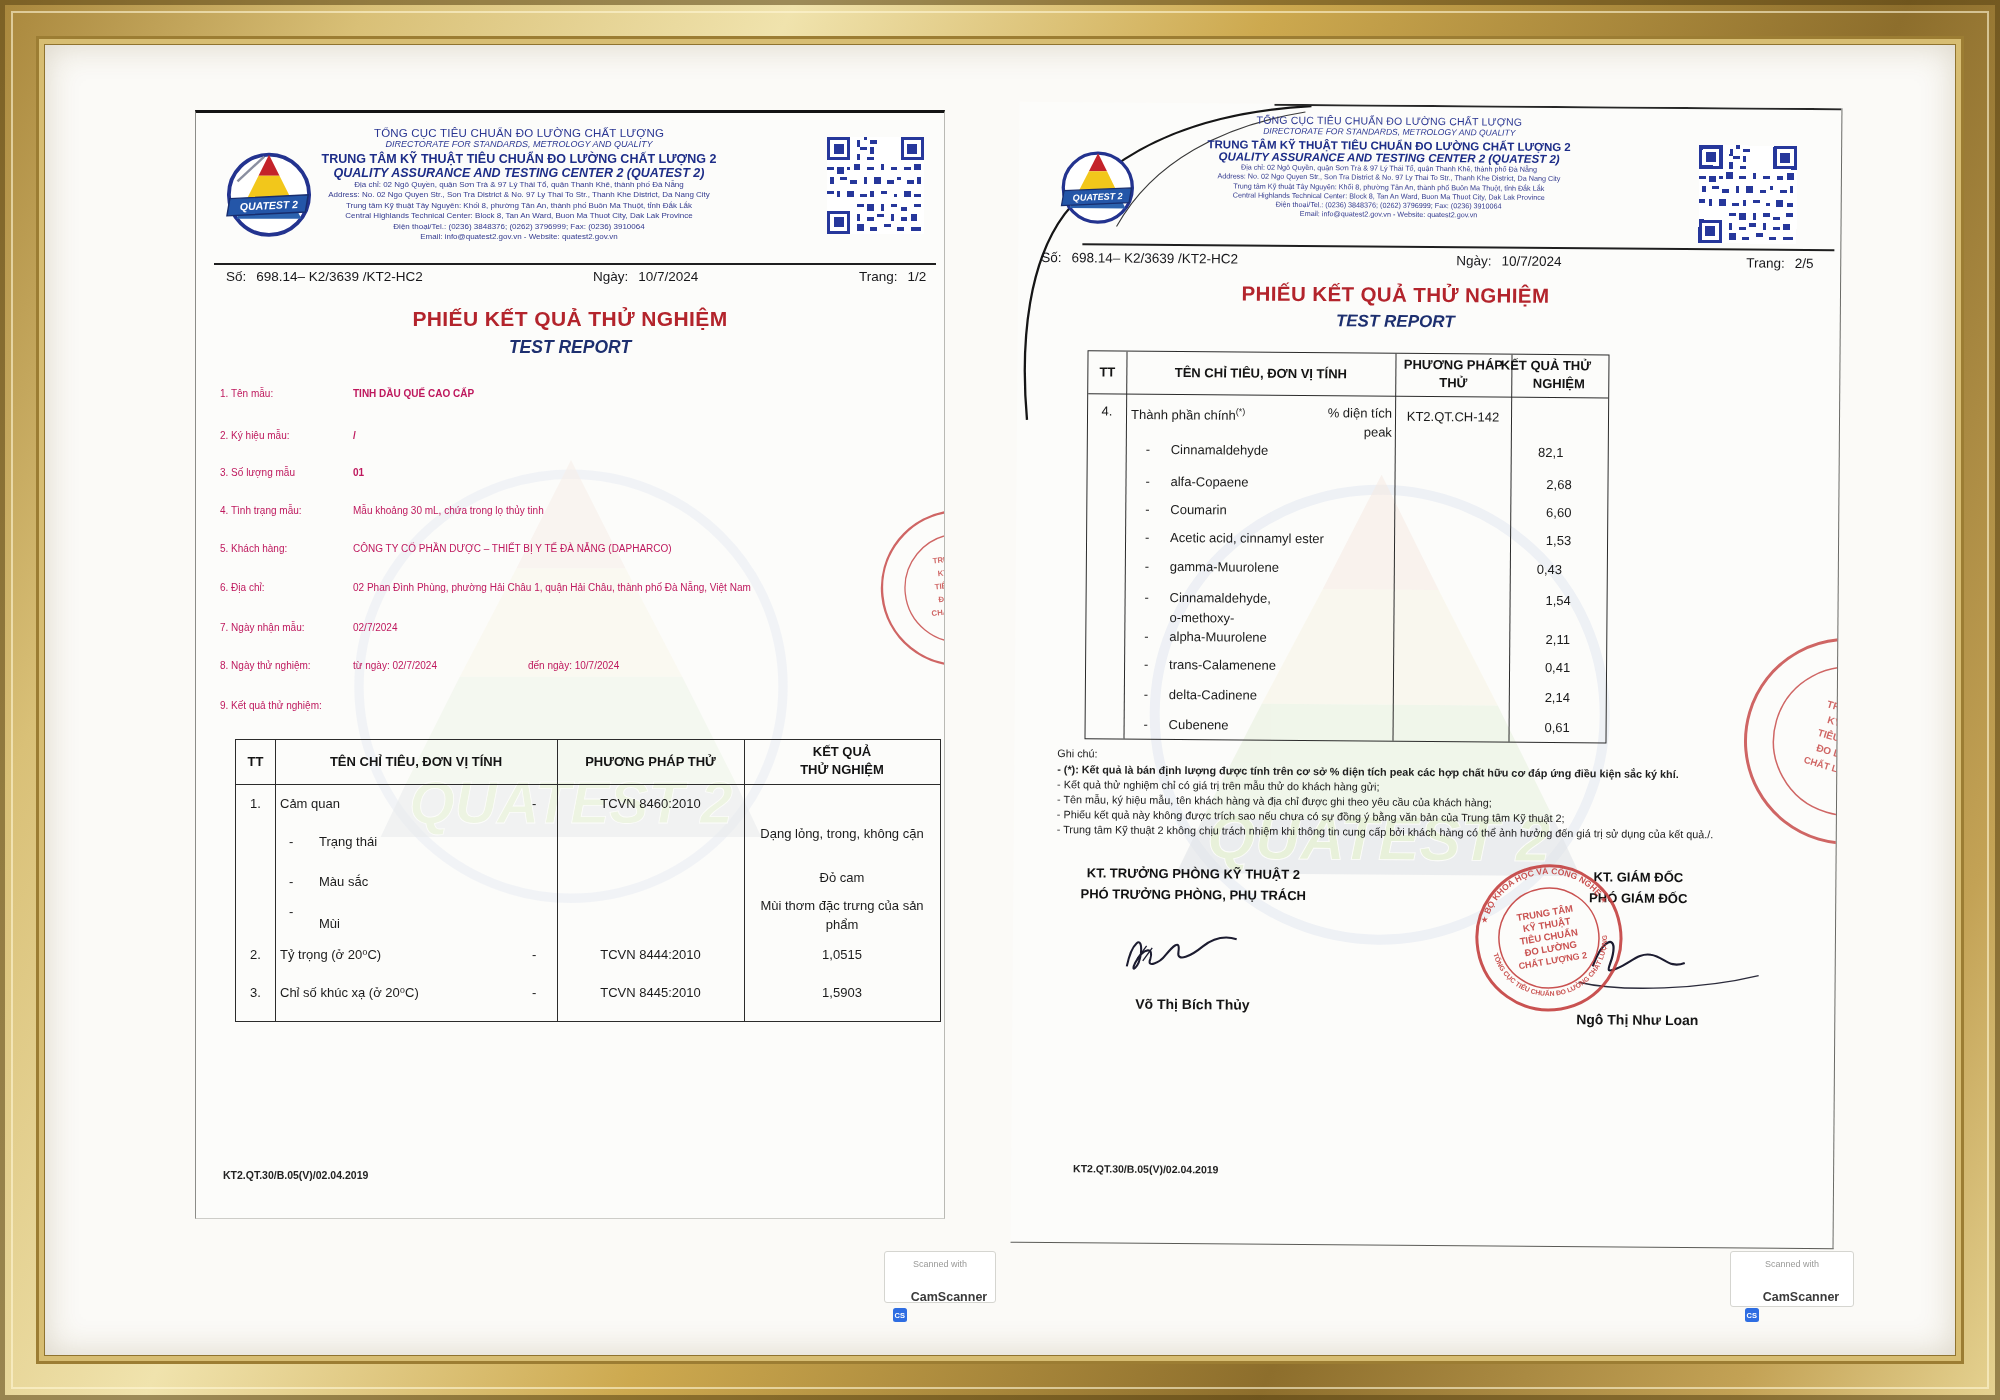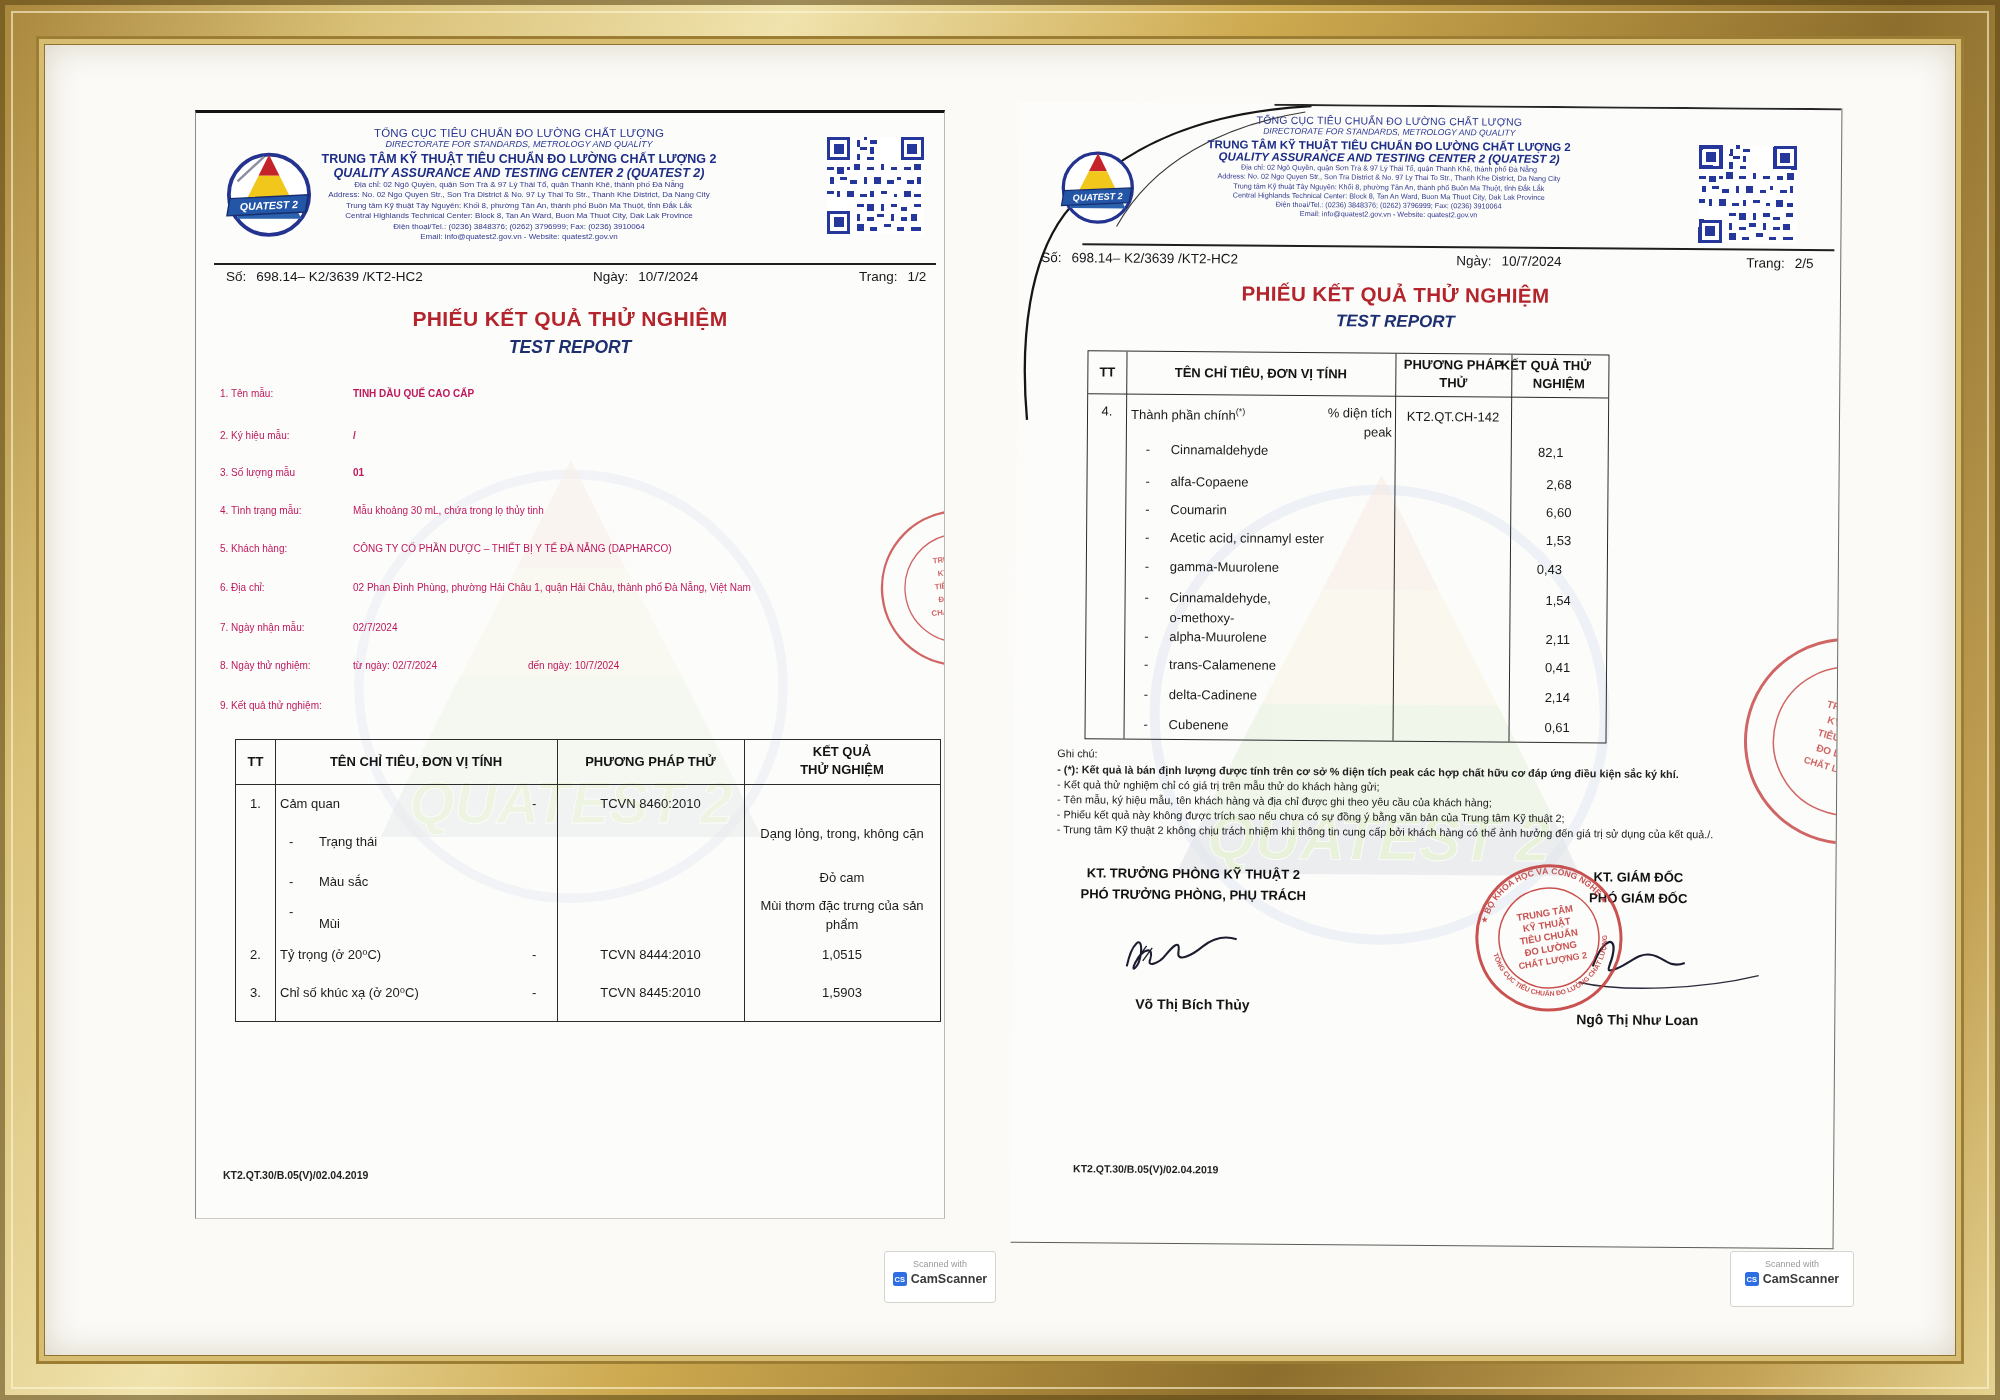--- a/index.html
+++ b/index.html
@@ -41,21 +41,21 @@
   .c{text-align:center;}
   .fcode{position:absolute;font-weight:bold;font-size:10.5px;color:#222;}
   .note{position:absolute;font-size:10.8px;color:#202020;white-space:nowrap;}
   .sg{position:absolute;text-align:center;font-weight:bold;font-size:13px;color:#111;line-height:21px;}
   .sname{position:absolute;text-align:center;font-weight:bold;font-size:14px;color:#151515;}
   .badge{position:absolute;background:#fff;border:1px solid #d5d5d0;border-radius:3px;text-align:center;
     padding-top:7px;box-sizing:border-box;z-index:3;}
   .b-top{font-size:9px;color:#9a9a98;}
   .b-bot{margin-top:3px;display:flex;align-items:center;justify-content:center;gap:4px;}
   .cs{display:inline-flex;width:14px;height:14px;background:#2e6de2;color:#fff;font-size:7.5px;font-weight:bold;
-    border-radius:2.5px;align-items:center;justify-content:center;}
+    border-radius:2.5px;align-items:center;justify-content:center;margin-top:36px;}
   .b-name{font-weight:bold;font-size:12.5px;color:#3a3a3a;}
   svg{position:absolute;overflow:visible;}
   .stampc{stroke:#c4403f;fill:none;}
   .stamptxt{fill:#c4403f;font-weight:bold;}
 </style>
 </head>
 <body>
 
 <div class="stage">
   <div class="mat"></div>

